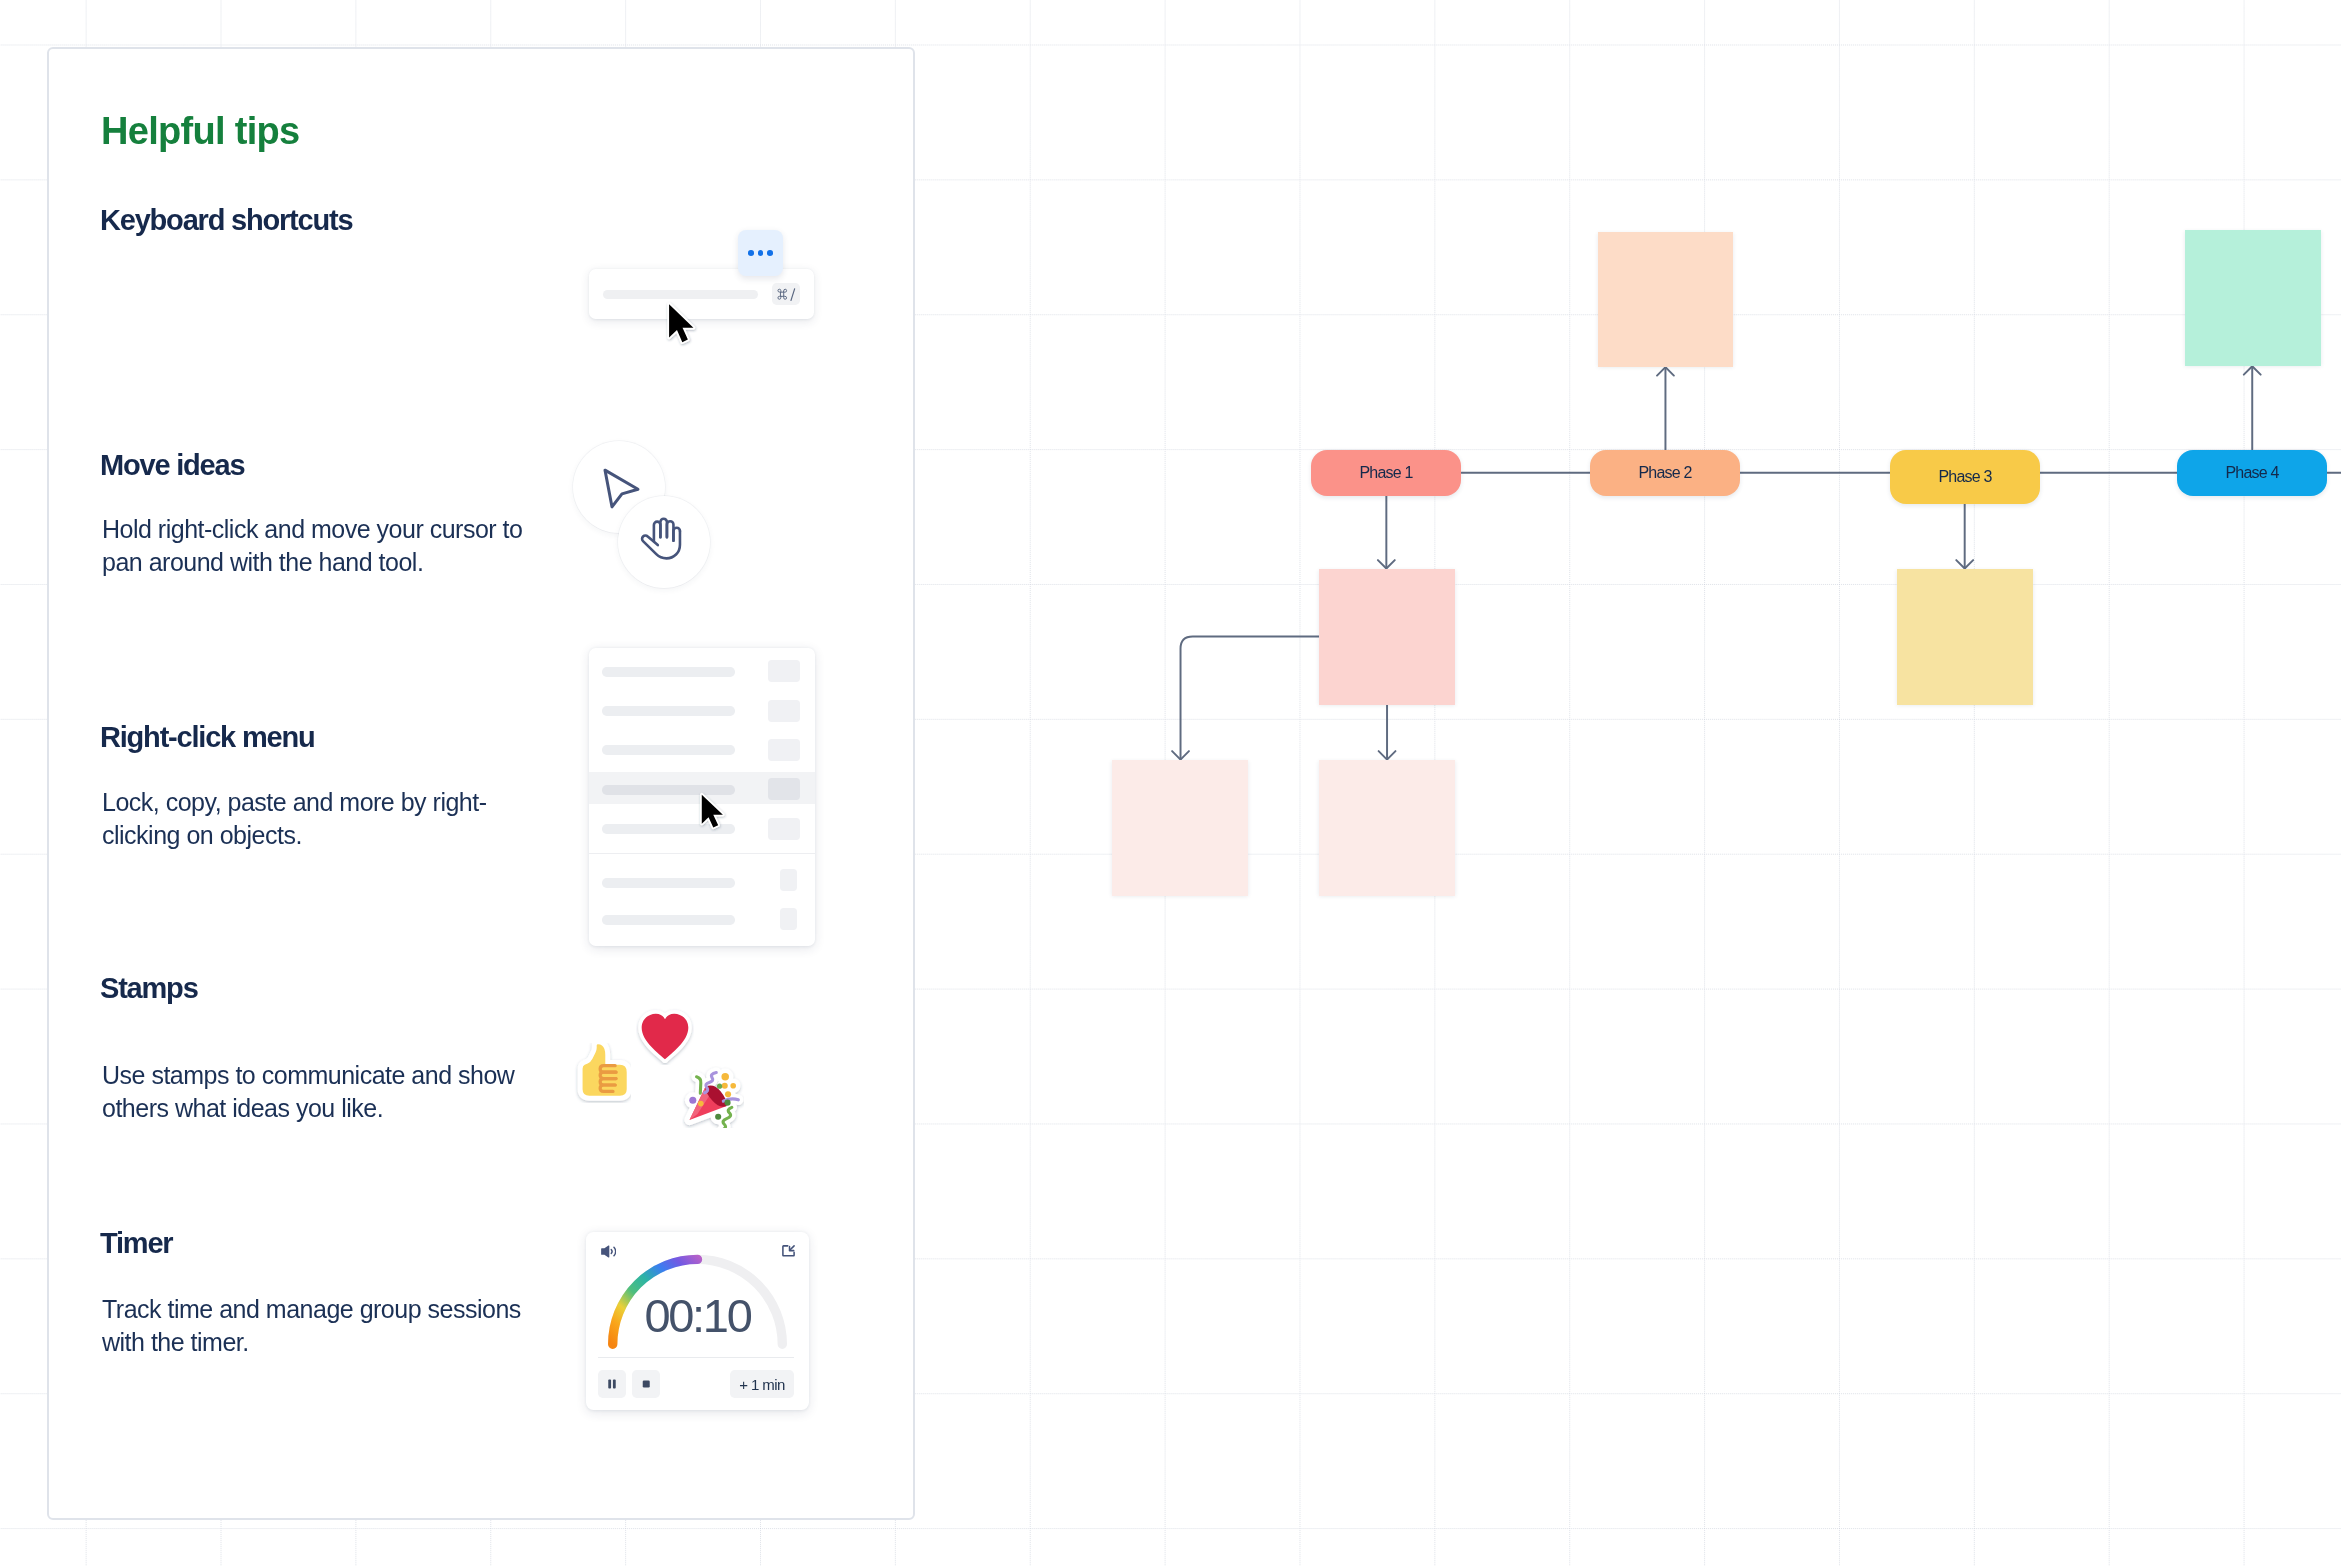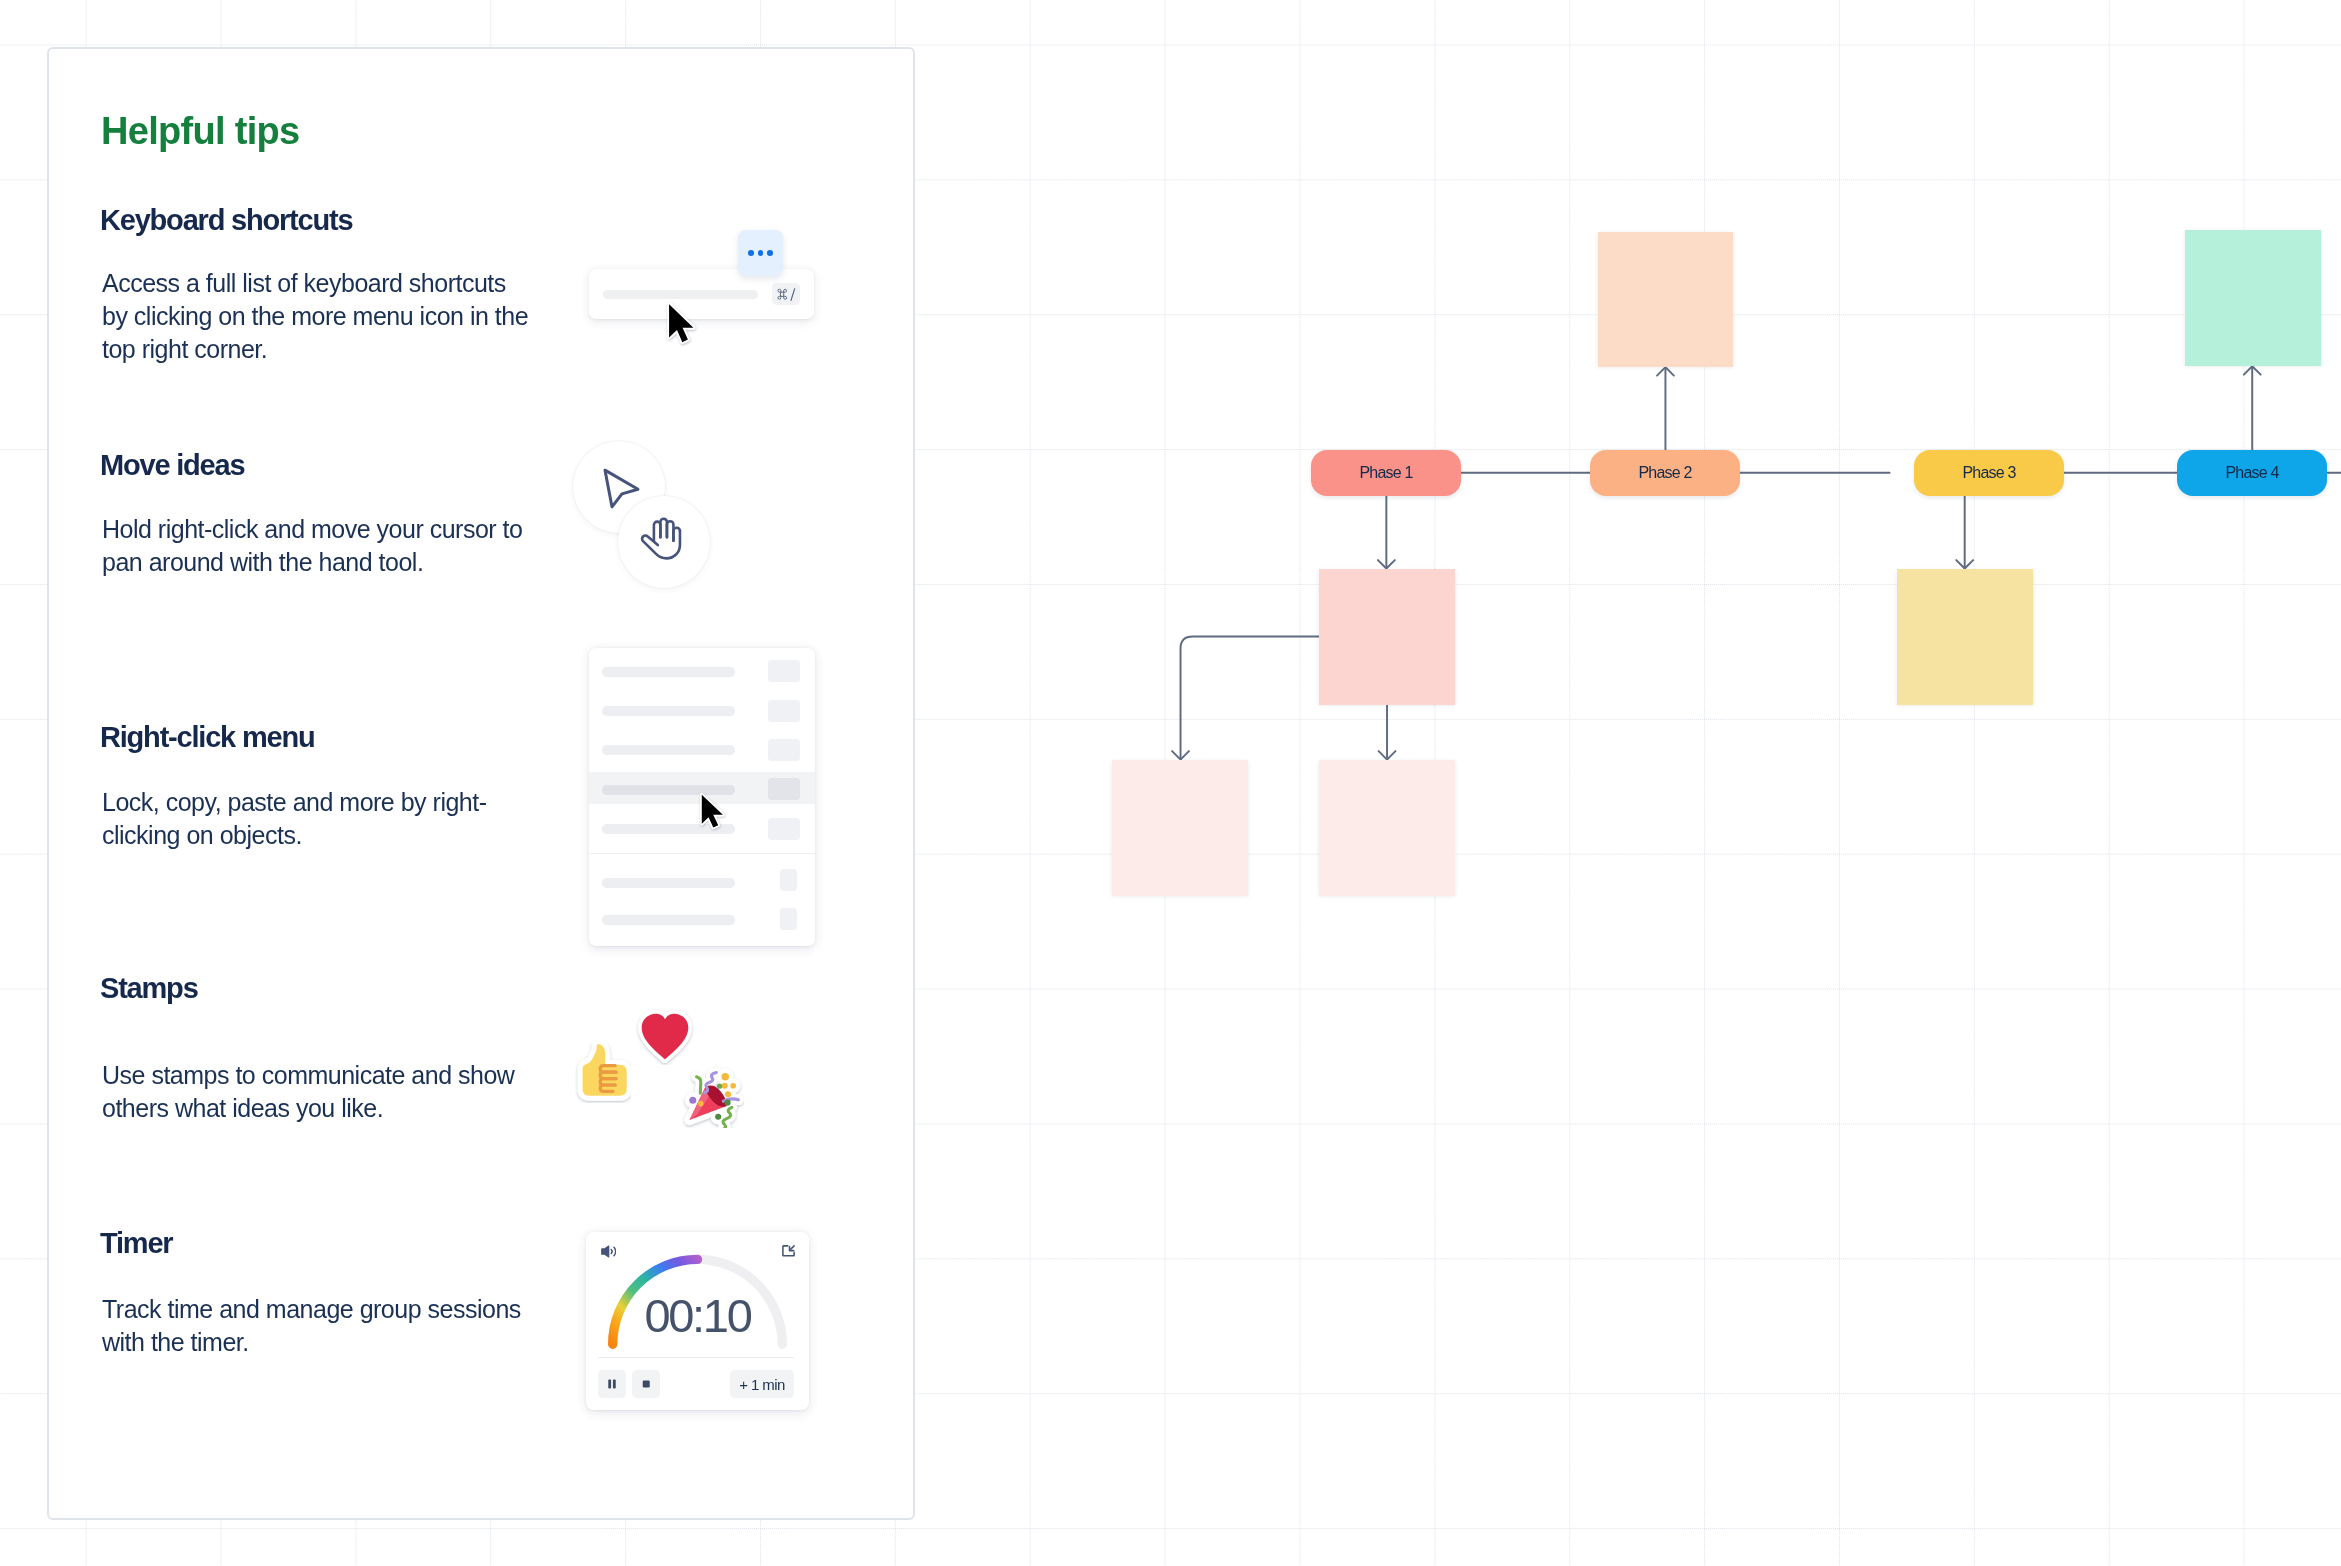--- a/index.html
+++ b/index.html
@@ -107,35 +107,32 @@
       <div class="note" style="left: 1112px; top: 760px; width: 136px; height: 136px; background: rgb(252, 235, 232);"></div>
       <div class="note" style="left: 1319px; top: 760px; width: 136px; height: 136px; background: rgb(252, 235, 232);"></div>
       <div class="note" style="left: 1897px; top: 569px; width: 136px; height: 136px; background: rgb(247, 227, 161);"></div>
       <div class="note" style="left: 2185px; top: 230px; width: 136px; height: 136px; background: rgb(181, 240, 218);"></div>
       <div class="phase" style="left: 1311px; top: 450px; width: 150px; height: 46px; background: rgb(251, 146, 137);">
         <span>Phase 1</span>
       </div>
       <div class="phase" style="left: 1590px; top: 450px; width: 150px; height: 46px; background: rgb(251, 177, 132); text-align: center;">
         <span>Phase 2</span>
       </div>
-      <div class="phase" style="left: 1890px; top: 450px; width: 150px; height: 46px; background: rgb(248, 202, 72); margin-left: 24px;">
+      <div class="phase" style="left: 1890px; top: 450px; width: 150px; height: 54px; background: rgb(248, 202, 72);">
         <span>Phase 3</span>
       </div>
       <div class="phase" style="left: 2177px; top: 450px; width: 150px; height: 46px; background: #0ea5e9;">
         <span>Phase 4</span>
       </div>
     </div>
 
   <div id="tips-panel">
     <div class="panel-title">Helpful tips</div>
 
     <div class="tip-h" style="top:157px">Keyboard shortcuts</div>
-    <div class="tip-p" style="top:218px">Access a full list of keyboard shortcuts
-by clicking on the more menu icon in the
-top right corner.</div>
 
     <div class="tip-h" style="top:402px">Move ideas</div>
     <div class="tip-p" style="top:464px">Hold right-click and move your cursor to
 pan around with the hand tool.</div>
 
     <div class="tip-h" style="top:674px">Right-click menu</div>
     <div class="tip-p" style="top:737px">Lock, copy, paste and more by right-
 clicking on objects.</div>
 
     <div class="tip-h" style="top:925px">Stamps</div>

